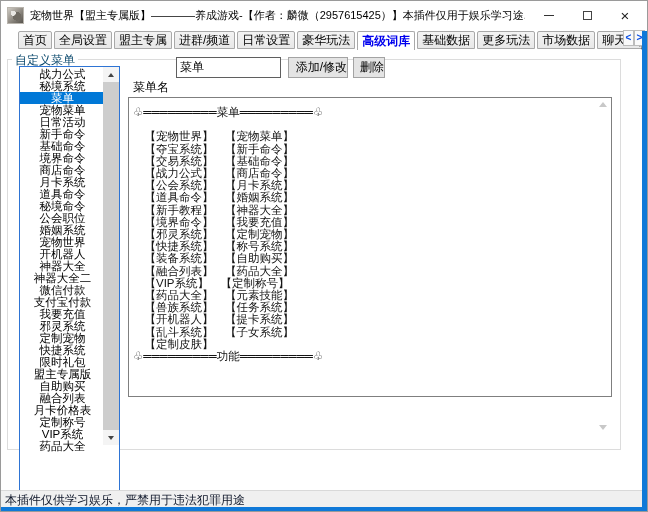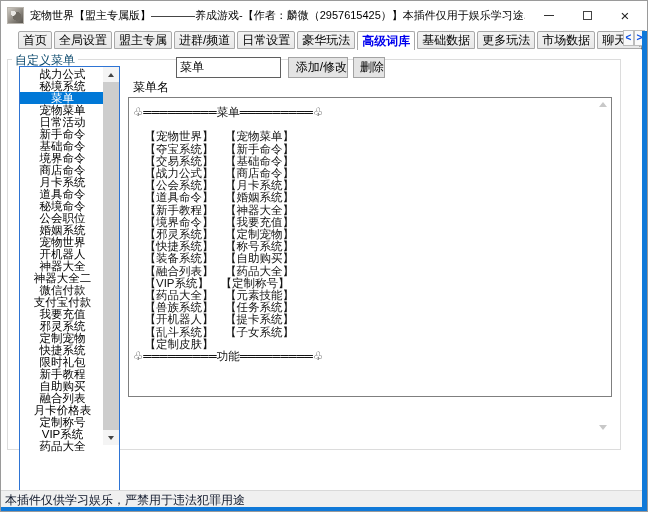--- a/index.html
+++ b/index.html
@@ -158,21 +158,21 @@
         <div class="list-item">开机器人</div>
         <div class="list-item">神器大全</div>
         <div class="list-item">神器大全二</div>
         <div class="list-item">微信付款</div>
         <div class="list-item">支付宝付款</div>
         <div class="list-item">我要充值</div>
         <div class="list-item">邪灵系统</div>
         <div class="list-item">定制宠物</div>
         <div class="list-item">快捷系统</div>
         <div class="list-item">限时礼包</div>
-        <div class="list-item">新手教程</div>
+        <div class="list-item">盟主专属版</div>
         <div class="list-item">自助购买</div>
         <div class="list-item">融合列表</div>
         <div class="list-item">月卡价格表</div>
         <div class="list-item">定制称号</div>
         <div class="list-item">VIP系统</div>
         <div class="list-item">药品大全</div>
       </div>
       <div class="list-scrollbar">
         <div class="sb-arrow up">
             <span class="tri-up"></span>

